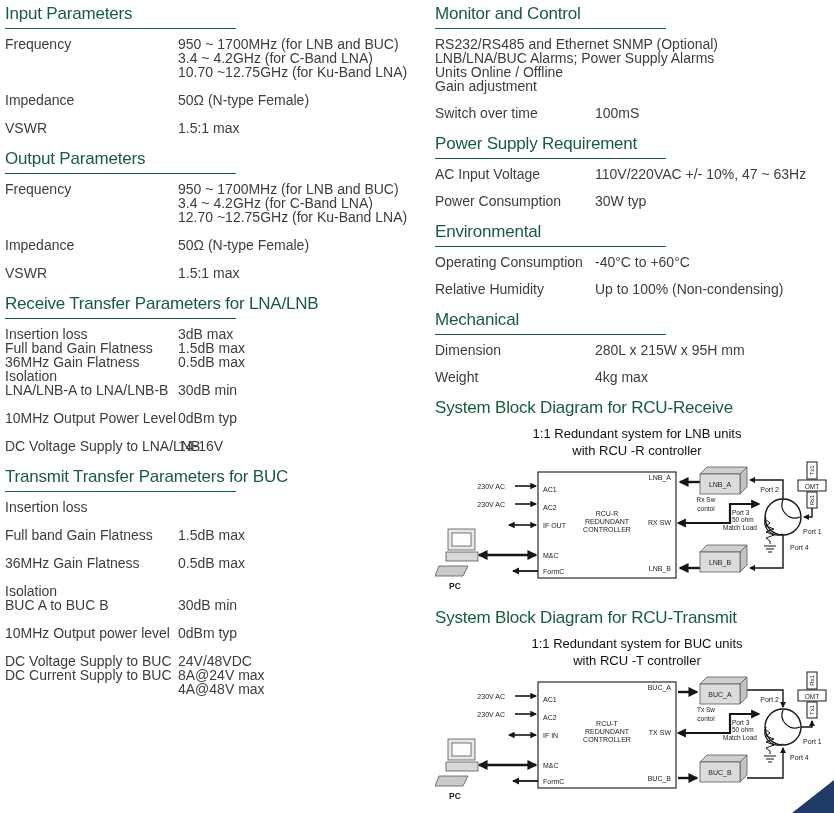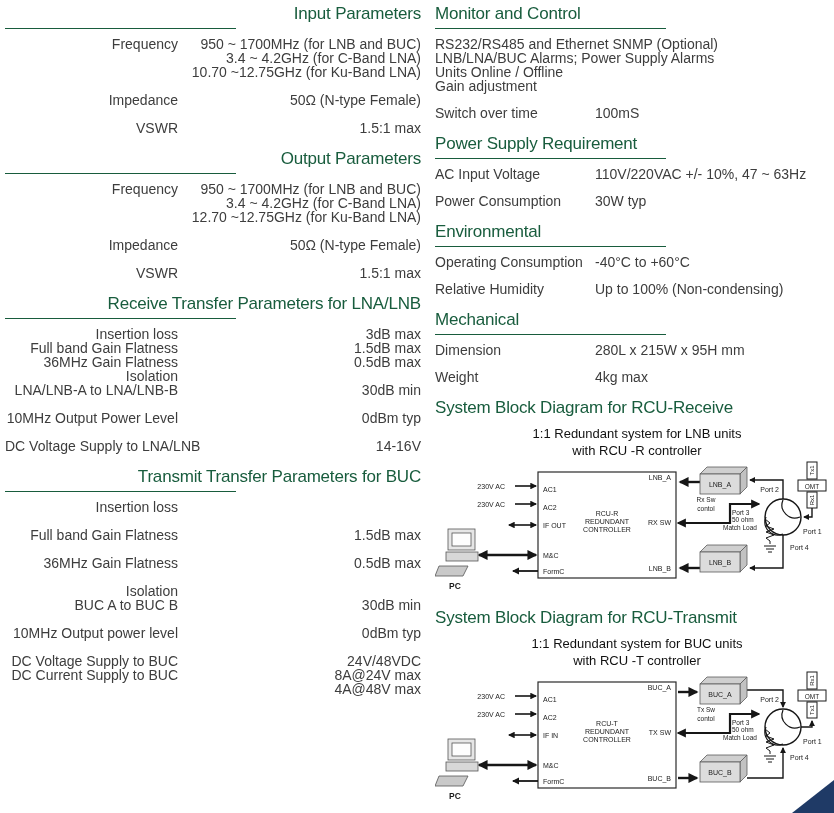--- a/index.html
+++ b/index.html
@@ -3,21 +3,21 @@
 <meta charset="utf-8">
 <style>
   :root{ --green:#185c3d; --navy:#1f3a66; --ink:#3d3d3d; }
   html,body{ margin:0; padding:0; }
   body{
     width:834px; height:813px; position:relative; overflow:hidden;
     background:#ffffff; color:var(--ink);
     font-family:"Liberation Sans", sans-serif;
   }
   .col{ position:absolute; top:4px; }
-  #col-left{ left:5px; width:416px;text-align:right; }
+  #col-left{ left:5px; width:416px; }
   #col-right{ left:435px; width:399px; }
 
   h2.sec{
     font-size:17px; line-height:20px; font-weight:400;
     color:var(--green); margin:14px 0 0 0; letter-spacing:-0.2px;
   }
   #col-right h2.sec{ }
   .section:first-child h2.sec, h2.first{ margin-top:0; }
   .rule{
     width:231px; height:0; border-bottom:1px solid var(--green);

